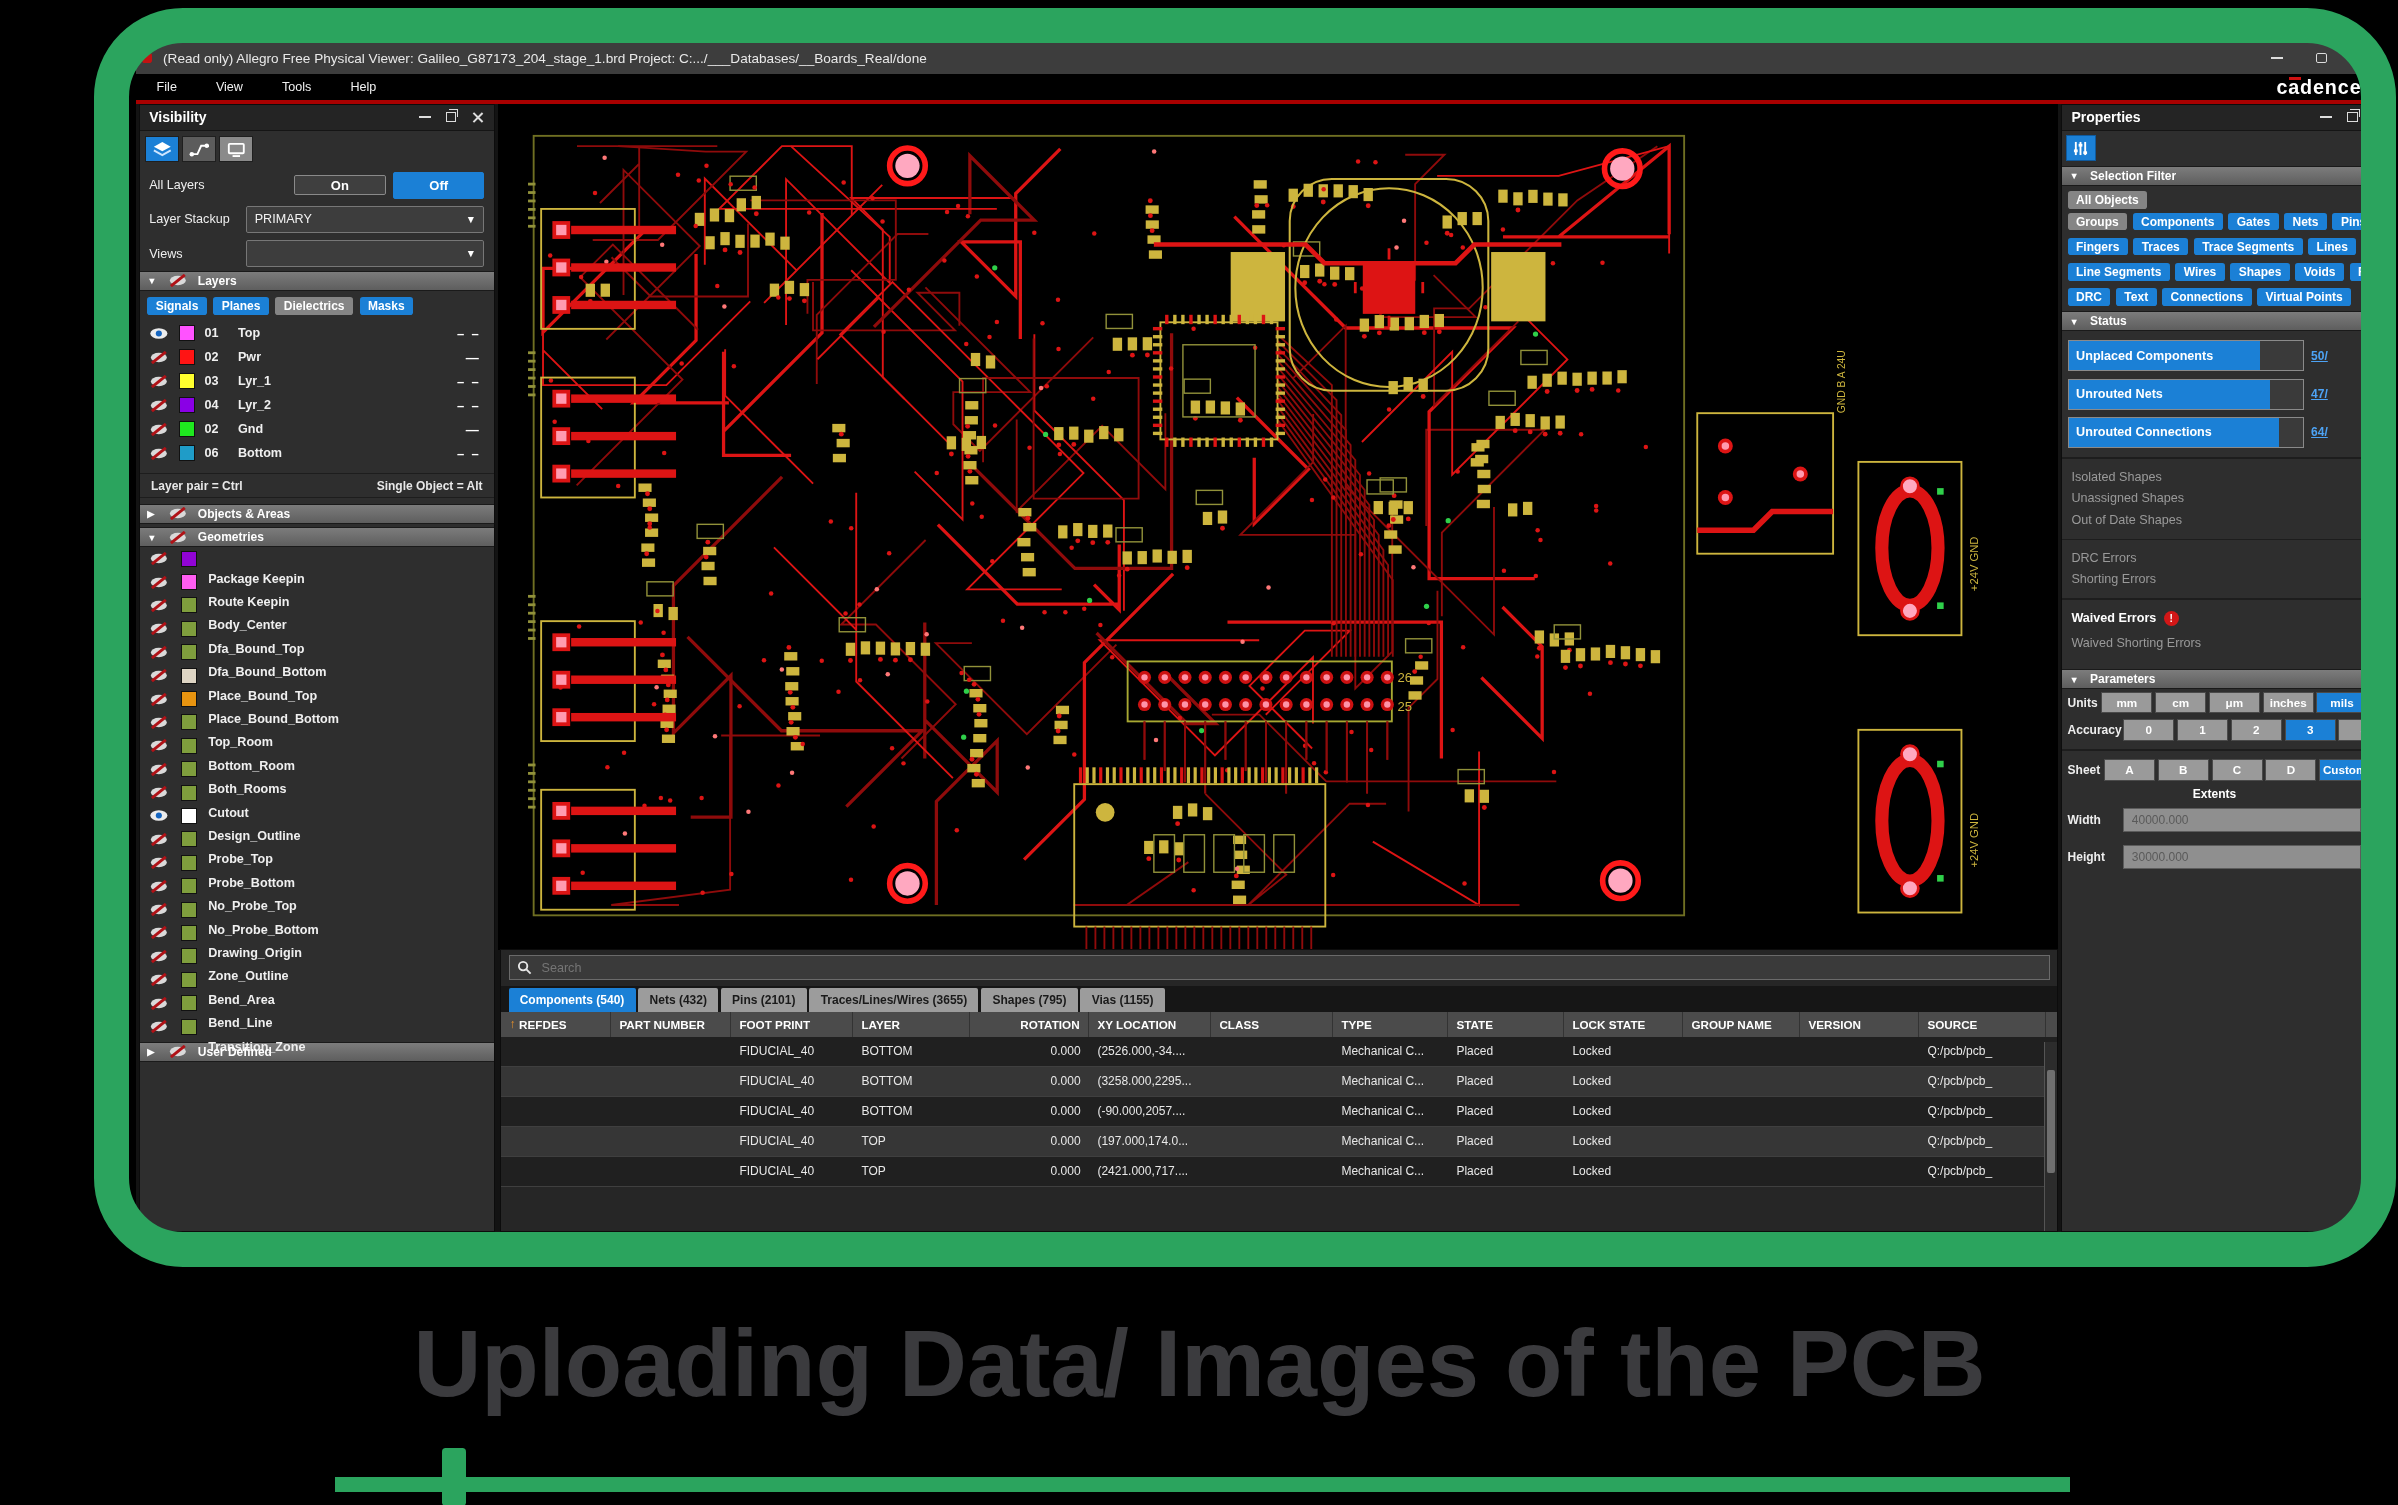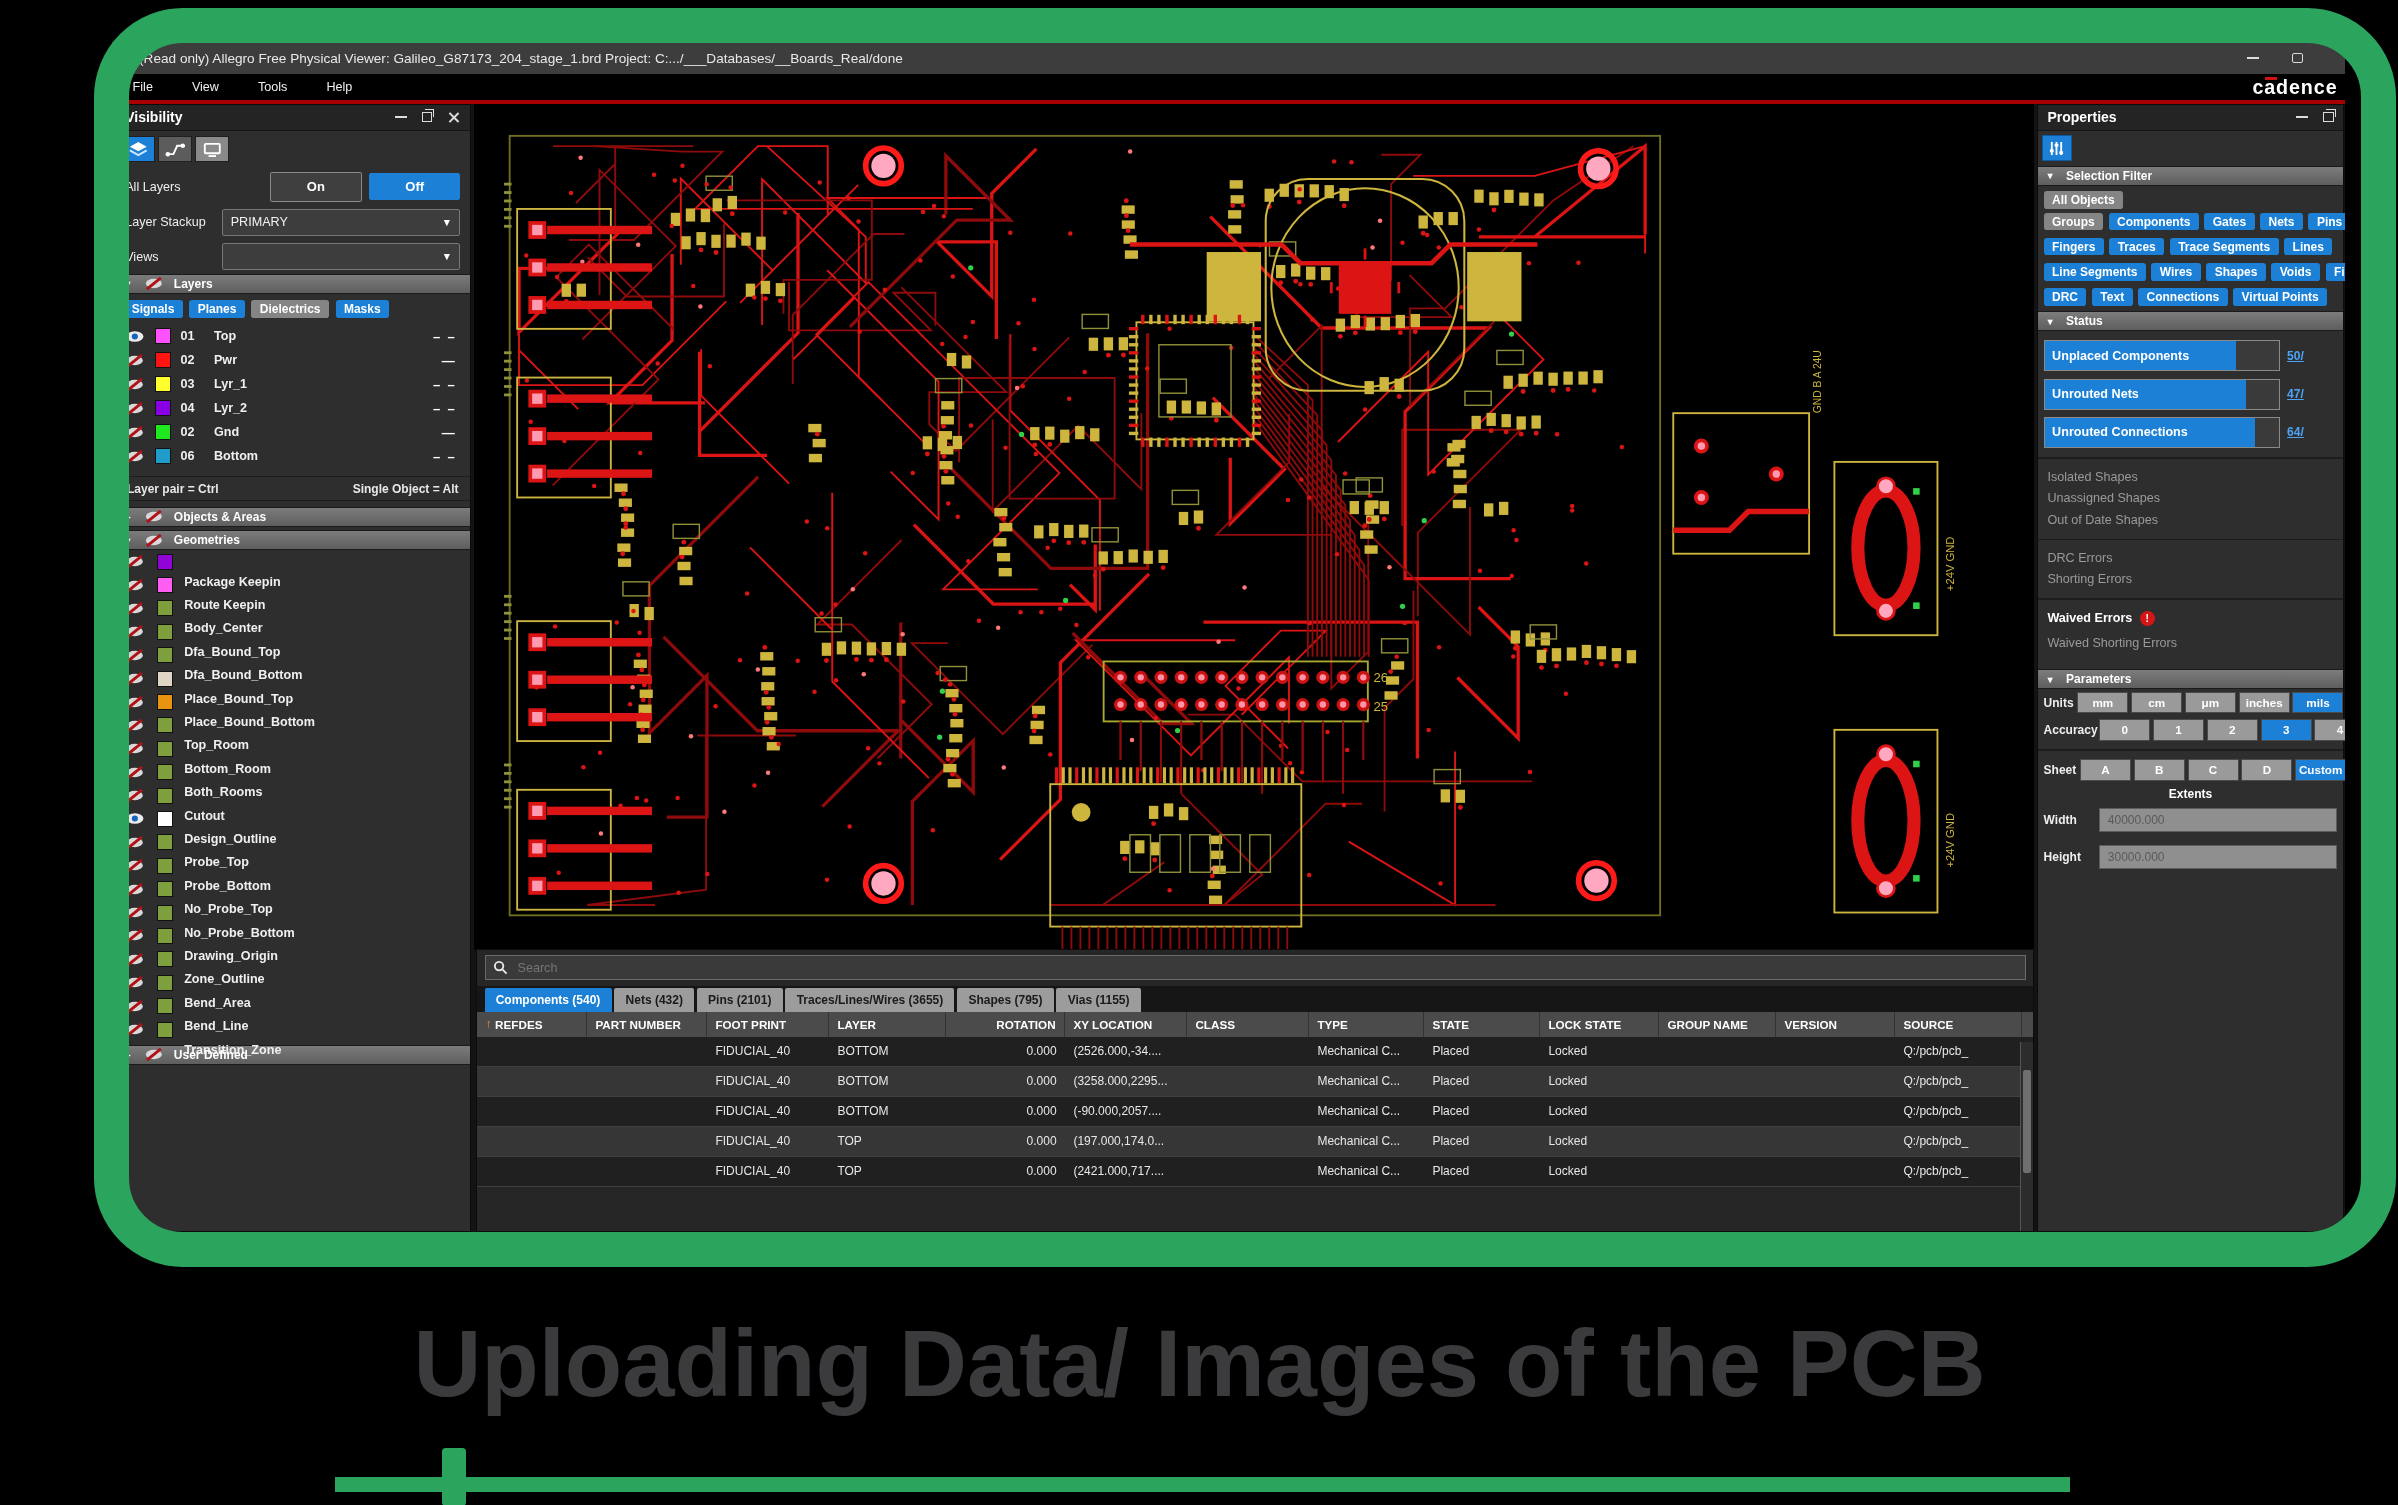--- a/index.html
+++ b/index.html
@@ -1,19 +1,19 @@
 <!DOCTYPE html>
 <html style="font-size:15px"><head>
 <meta charset="utf-8">
 <style>
   html,body{margin:0;padding:0;background:#000;}
   *{box-sizing:border-box;font-family:"Liberation Sans",sans-serif;}
   .stage{position:relative;width:2399px;height:1506px;background:#000;overflow:hidden;}
   
-  .app{position:absolute;left:112px;top:42px;width:2233px;height:1190px;background:#1d4ed8;overflow:hidden;}
+  .app{position:absolute;left:136px;top:42px;width:2233px;height:1190px;background:#1d4ed8;overflow:hidden;}
   .titlebar{position:relative;height:32px;background:#3d3d3d;display:flex;align-items:center;}
   .titlebar .app-dot{width:10.3px;height:10.3px;border-radius:2.8px;background:#c11212;margin-left:5.6px;}
   .titlebar .title{color:#e9e9e9;font-size:13.6px;margin-left:11.2px;white-space:nowrap;}
   .wbtns{position:absolute;right:37px;top:0;height:32px;display:flex;gap:24px;align-items:center;}
   .wbtn{width:20.6px;height:20.6px;display:flex;align-items:center;justify-content:center;cursor:default;}
   .i-min{width:12px;height:1.9px;background:#ddd;}
   .i-max{width:11.2px;height:10.3px;border:1.9px solid #ddd;border-radius:1.9px;}
   .menubar{position:relative;height:26px;background:#000;display:flex;align-items:center;gap:37px;padding-left:20.6px;}
   .menu-item{color:#f0f0f0;font-size:12.6px;font-weight:400;}
   .brand{position:absolute;right:7.5px;top:0;height:26px;display:flex;align-items:center;color:#fff;font-size:19.7px;font-weight:700;letter-spacing:0.9px;}
@@ -35,21 +35,21 @@
   .chip{display:inline-flex;align-items:center;border-radius:2.8px;padding:2.8px 8.4px;font-size:12px;font-weight:700;color:#fff;background:#1b80d6;line-height:1;white-space:nowrap;}
   .chip.gray{background:#858585;}
   .divline{height:1.9px;background:#1d1d1d;margin:5.6px 0;}
   
   .vis{left:2.8px;top:0;width:356px;height:1128px;}
   .vtools{display:flex;gap:2.8px;padding:5.6px 5.6px;}
   .vtool{width:34px;height:26px;background:#5c5c5c;display:flex;align-items:center;justify-content:center;border:0.9px solid #1f1f1f;}
   .vtool.active{background:#1b80d6;}
   .frow{display:flex;align-items:center;padding:3.7px 9.4px;}
   .frow .lab{width:97px;color:#eee;font-size:12.6px;}
-  .btn-on{flex:1;height:30px;background:#3f3f3f;border:0.9px solid #8a8a8a;color:#fff;font-weight:700;font-size:13px;display:flex;align-items:center;justify-content:center;margin-right:7.5px;border-radius:1.9px;margin-left:48px;}
+  .btn-on{flex:1;height:20px;background:#3f3f3f;border:0.9px solid #8a8a8a;color:#fff;font-weight:700;font-size:13px;display:flex;align-items:center;justify-content:center;margin-right:7.5px;border-radius:1.9px;margin-left:48px;}
   .btn-off{flex:1;height:27px;background:#1b80d6;border:0.9px solid #1b80d6;color:#fff;font-weight:700;font-size:13px;display:flex;align-items:center;justify-content:center;border-radius:1.9px;}
   .dropdown{flex:1;height:27px;background:#3d3d3d;border:0.9px solid #777;color:#f2f2f2;font-size:12.6px;display:flex;align-items:center;padding:0 7.5px;border-radius:1.9px;}
   .dropdown .caret{margin-left:auto;font-size:10.3px;color:#fff;}
   .chiprow{display:flex;gap:6.6px;padding:6.6px 7.5px;}
   .lrow{display:flex;align-items:center;height:24px;padding:0 9.4px;gap:9.4px;}
   .lrow .sw{width:16px;height:16px;border:0.9px solid #111;}
   .lrow .num{color:#f0f0f0;font-size:12.6px;font-weight:600;width:24px;}
   .lrow .nm{color:#f0f0f0;font-size:12.6px;font-weight:600;flex:1;}
   .lrow .dash{color:#fff;font-weight:700;font-size:13px;letter-spacing:1.9px;margin-right:3.7px;}
   .hints{display:flex;justify-content:space-between;padding:4.7px 11.2px;border-top:1.9px solid #1d1d1d;border-bottom:1.9px solid #1d1d1d;margin-top:7.5px;}

